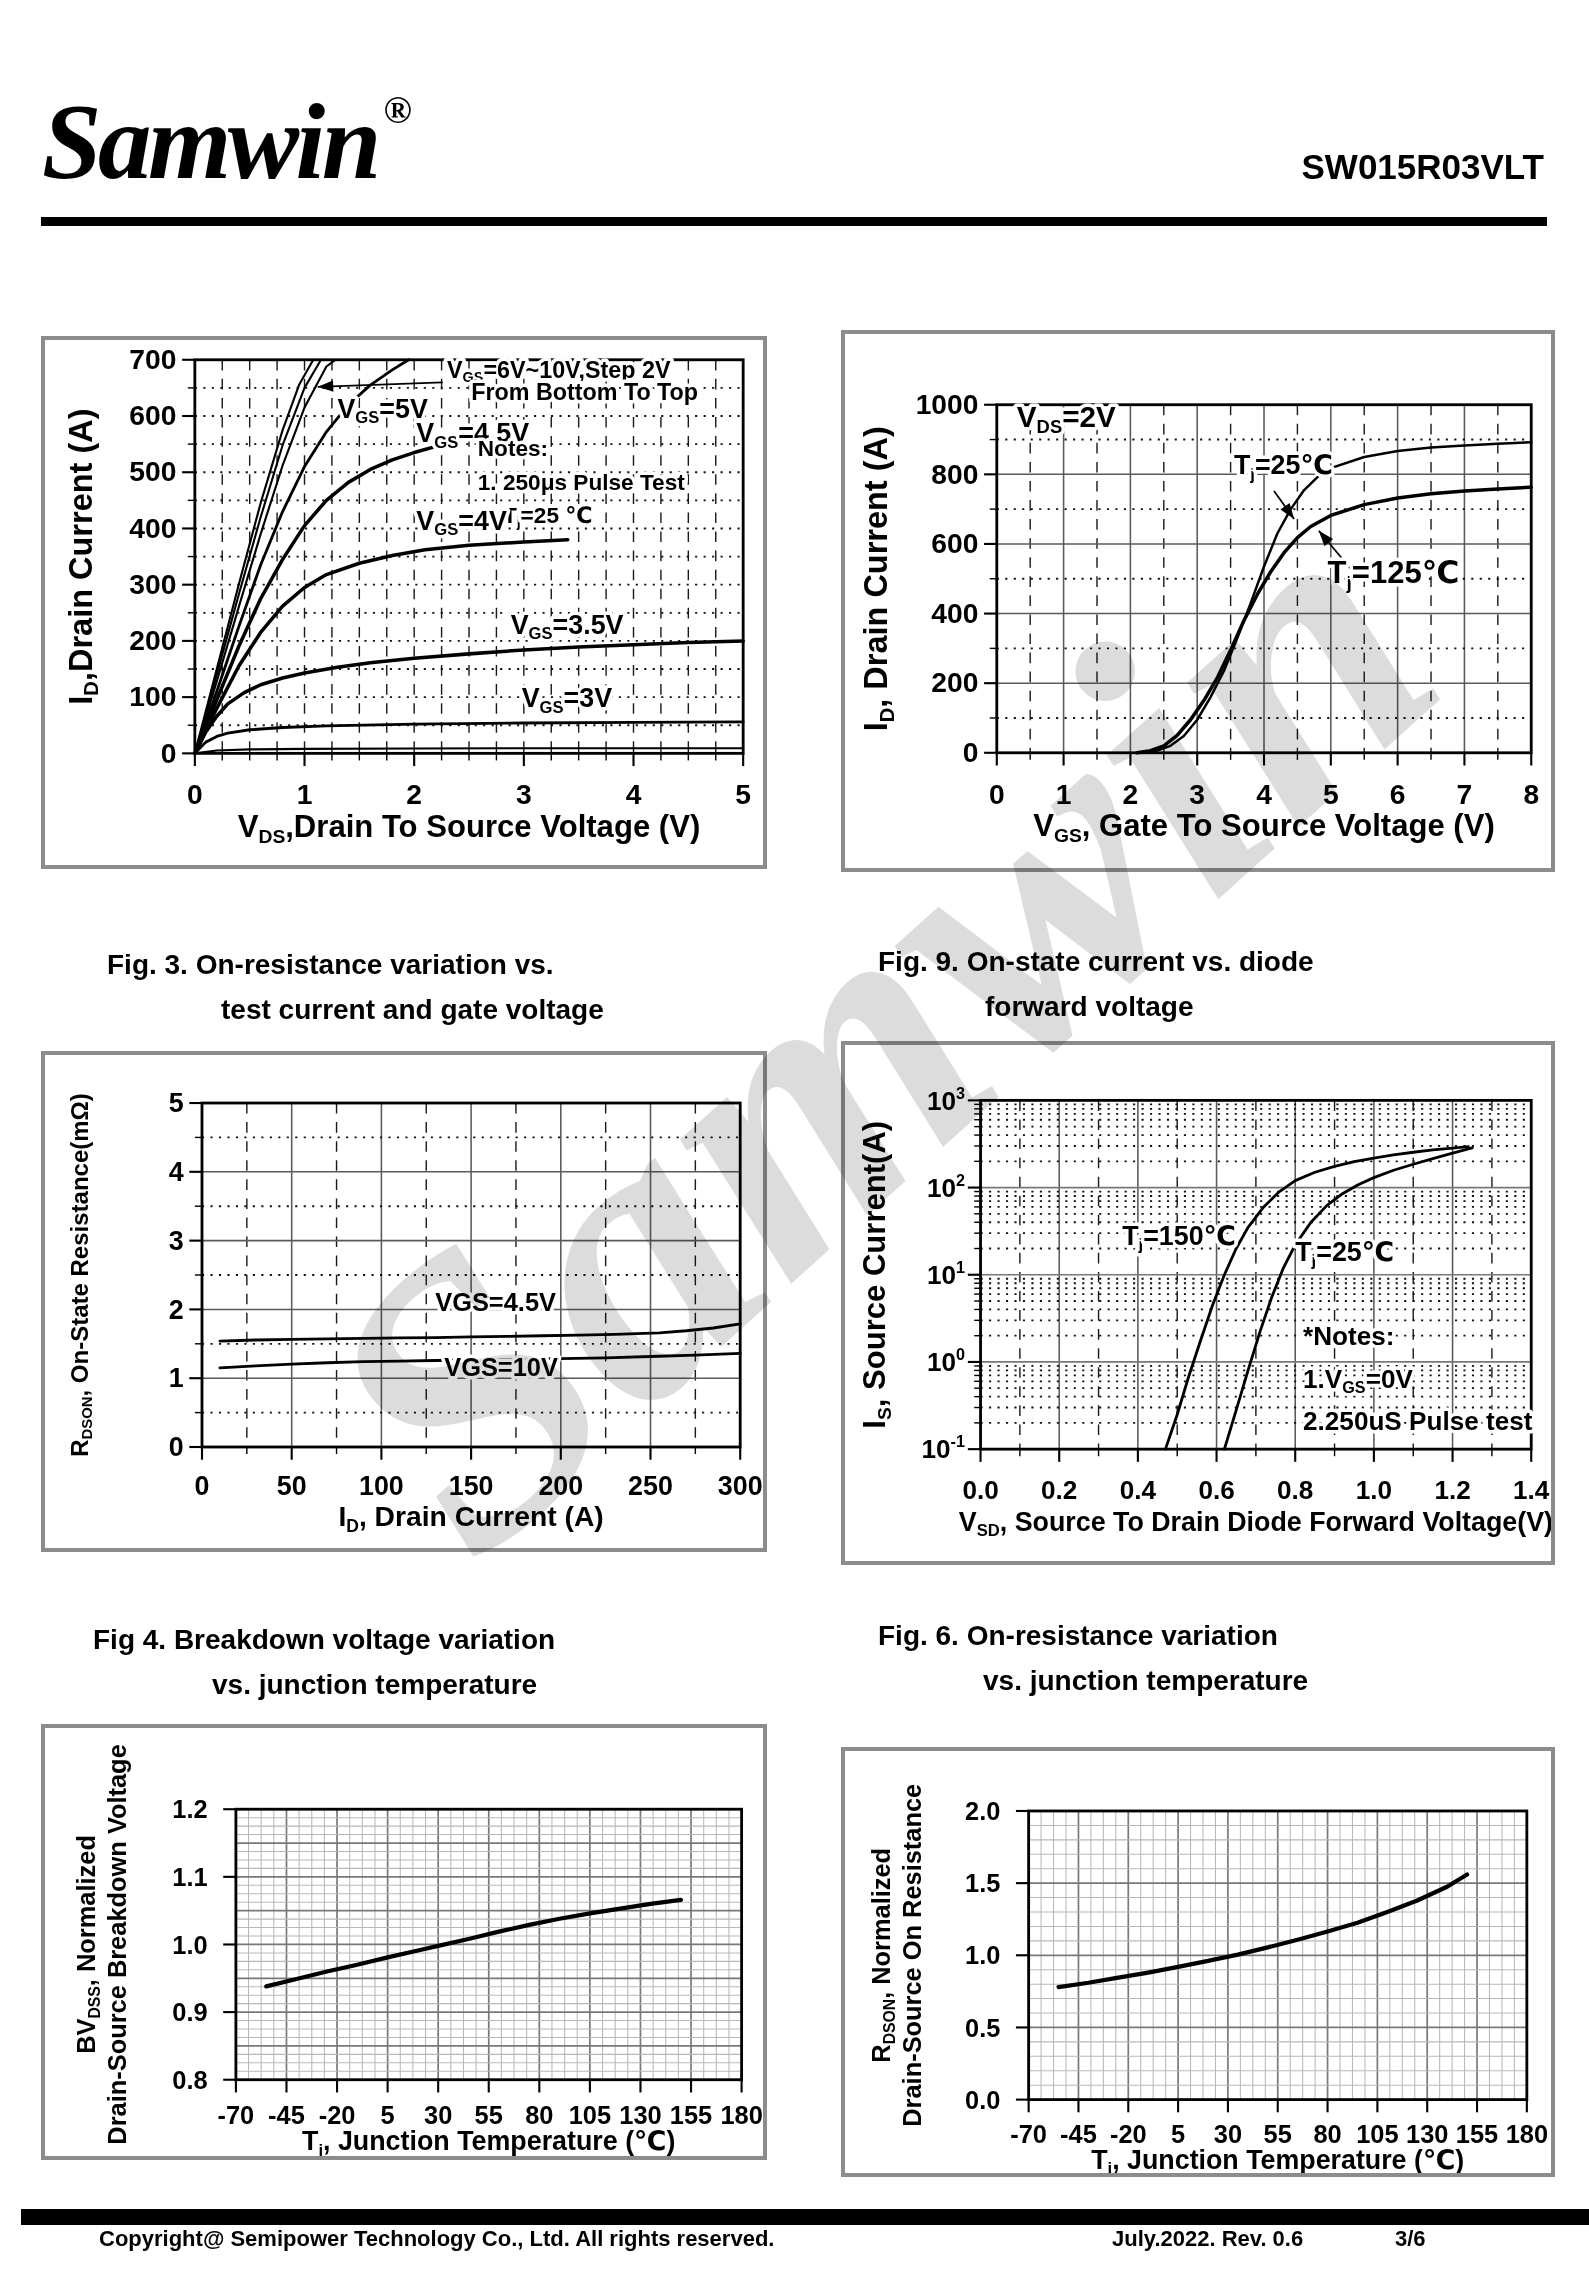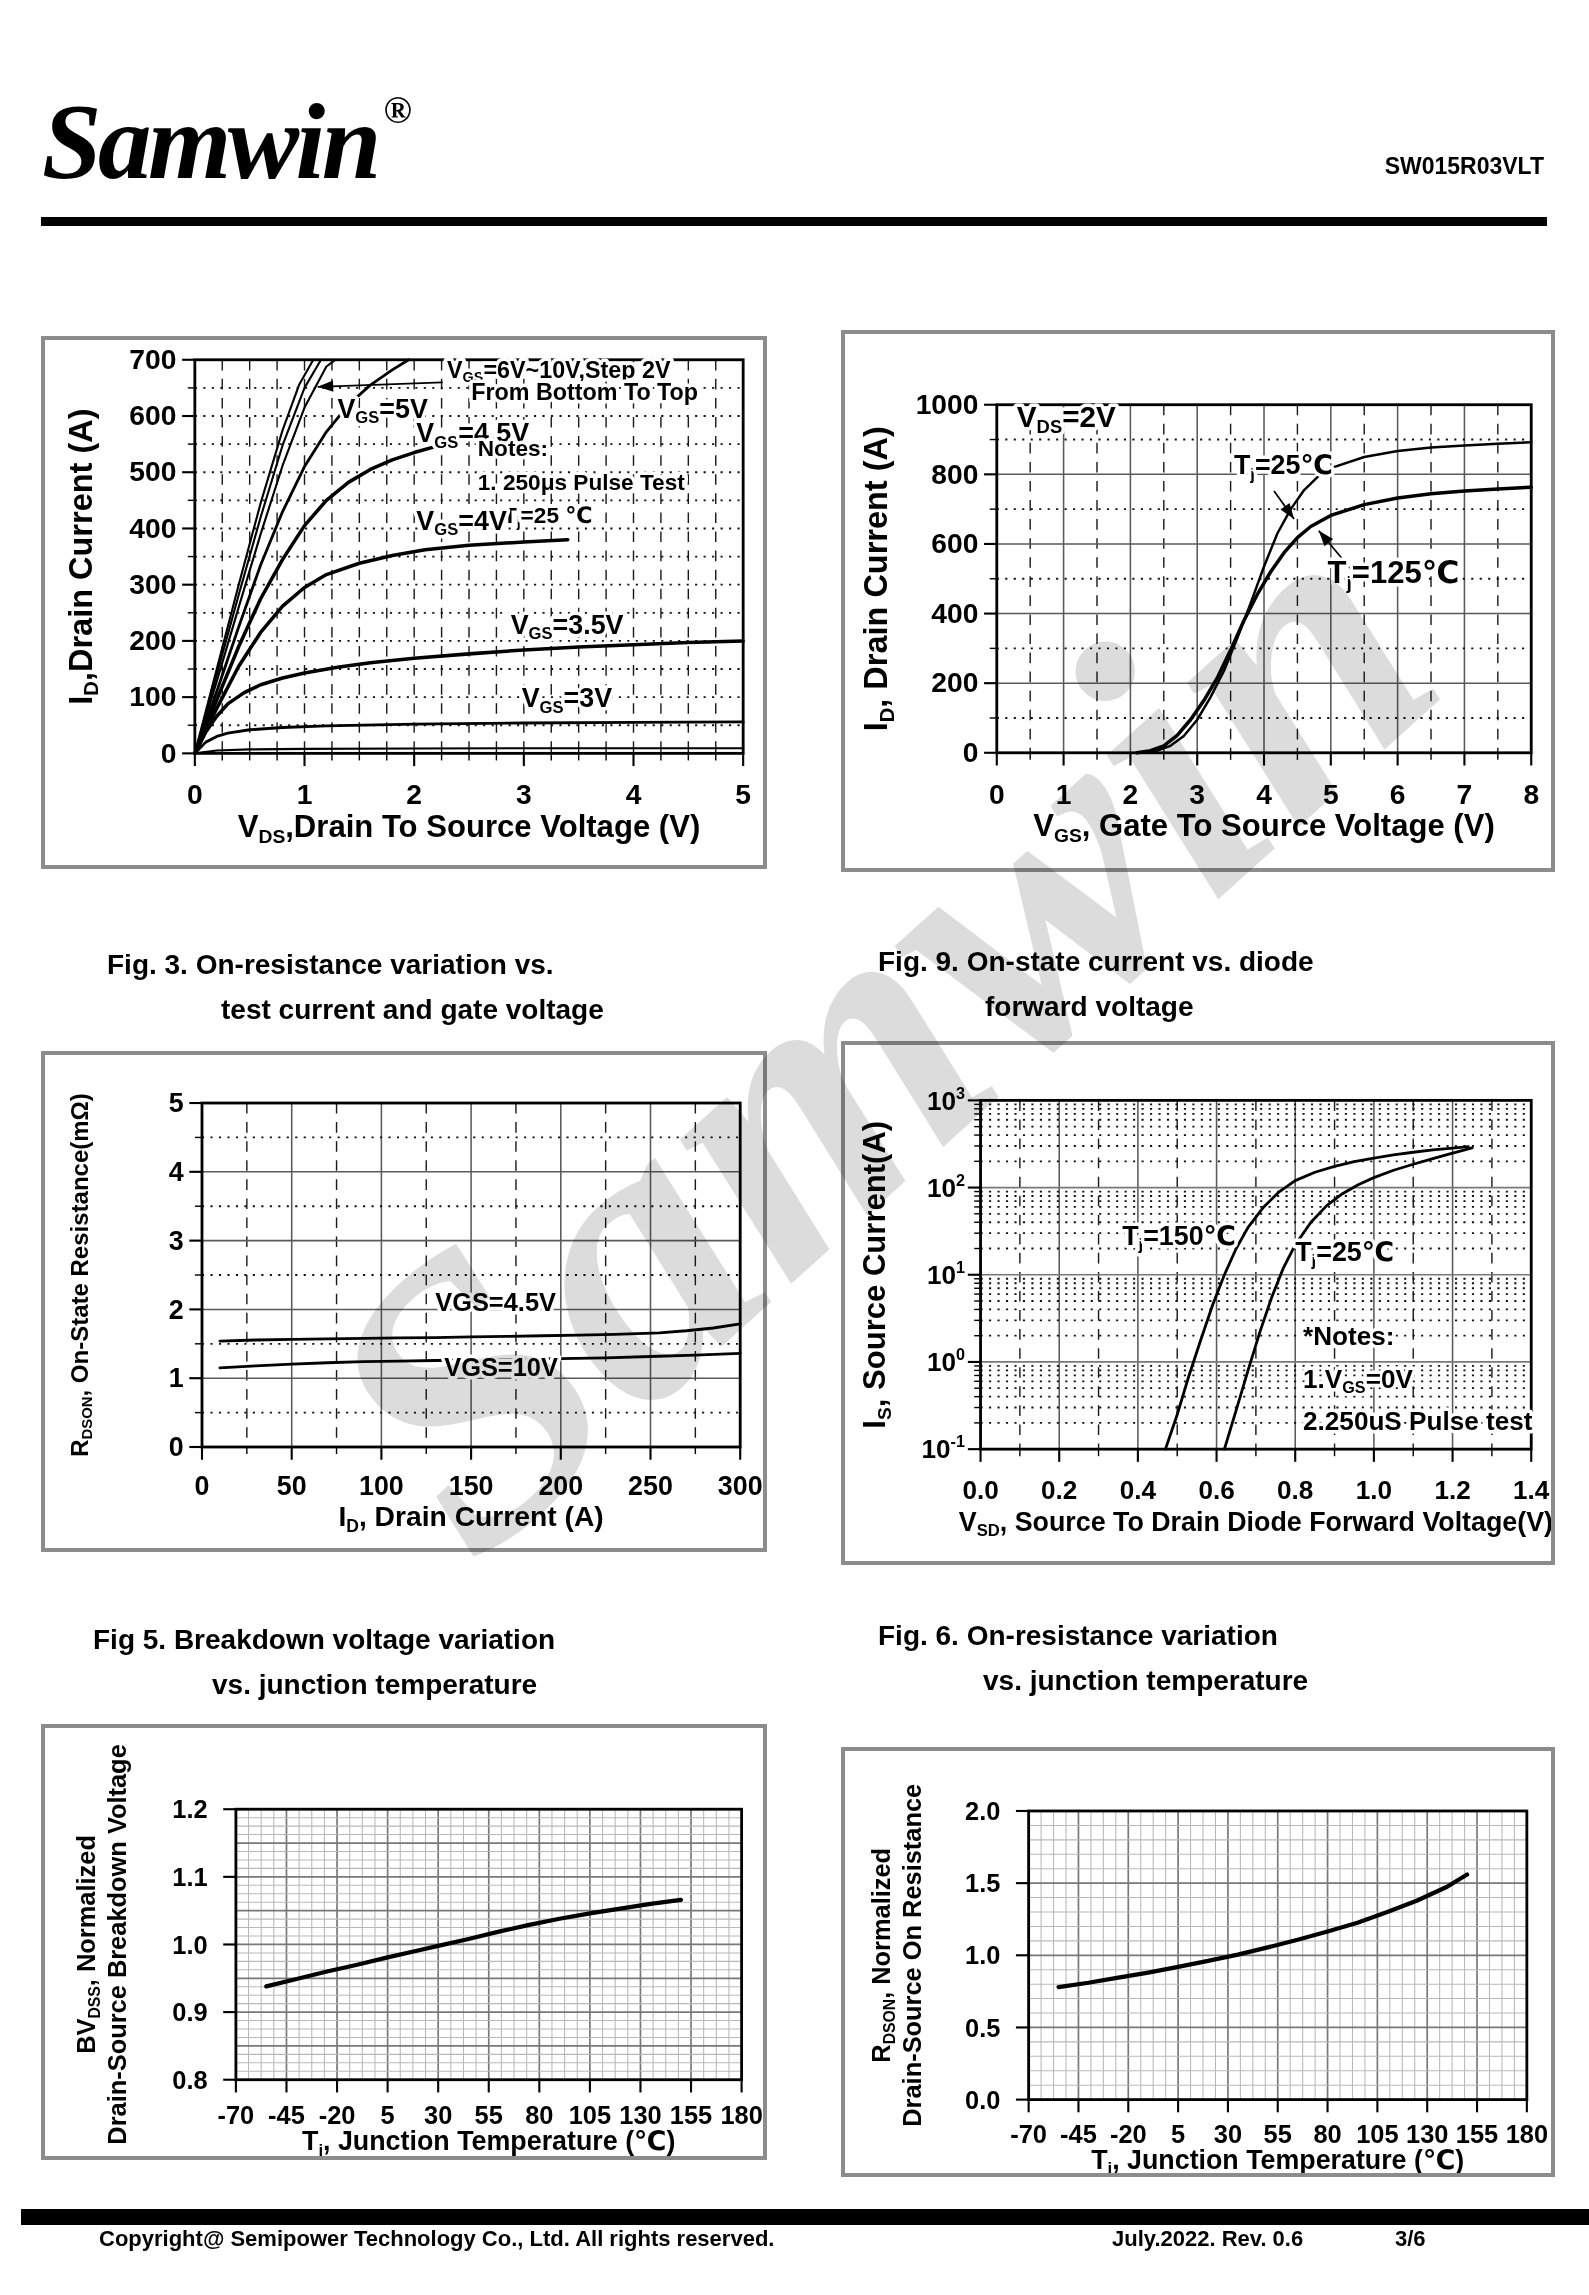--- a/index.html
+++ b/index.html
@@ -2,21 +2,21 @@
 <html style="font-size:11.3px"><head>
 <meta charset="utf-8">
 <style>
   html,body{margin:0;padding:0;background:#fff;}
   body{width:1589px;height:2295px;font-family:"Liberation Sans","DejaVu Sans",sans-serif;color:#000;}
   .page{position:relative;width:1589px;height:2295px;background:#fff;overflow:hidden;margin-top:32px;}
 
   .logo{position:absolute;left:42px;top:57px;font-family:"Liberation Serif","DejaVu Serif",serif;
         font-weight:bold;font-style:italic;font-size:107px;line-height:1;letter-spacing:-3.5px;z-index:2;}
   .logo .reg{font-size:38px;font-style:normal;vertical-align:55px;margin-left:5.7px;letter-spacing:0;}
-  .part{position:absolute;right:45px;top:121px;font-size:23px;font-weight:bold;z-index:2;}
+  .part{position:absolute;right:45px;top:115px;font-size:35px;font-weight:bold;z-index:2;}
   .hrule{position:absolute;left:41px;top:185px;width:1506px;height:9.2px;background:#000;z-index:2;}
 
   .fig-title{position:absolute;font-size:28px;font-weight:bold;line-height:45px;z-index:3;white-space:nowrap;}
   .fig-title .l2{display:block;}
   #t1{left:99px;top:230px;}
   #t2{left:885px;top:226px;}
   #t3{left:107px;top:910px;}  #t3 .l2{margin-left:114px;}
   #t4{left:878px;top:907px;} #t4 .l2{margin-left:107px;}
   #t5{left:93px;top:1585px;}  #t5 .l2{margin-left:119px;}
   #t6{left:878px;top:1581px;} #t6 .l2{margin-left:105px;}
@@ -47,21 +47,21 @@
 <div class="page">
 
   <div class="logo"><span>Samwin</span><span class="reg">®</span></div>
   <div class="part">SW015R03VLT</div>
   <div class="hrule"></div>
 
   <div class="watermark">Samwin</div>
 
   <div class="fig-title" id="t3"><span>Fig. 3. On-resistance variation vs.</span><span class="l2">test current and gate voltage</span></div>
   <div class="fig-title" id="t4"><span>Fig. 9. On-state current vs. diode</span><span class="l2">forward voltage</span></div>
-  <div class="fig-title" id="t5"><span>Fig 5. Breakdown voltage variation</span><span class="l2">vs. junction temperature</span></div>
+  <div class="fig-title" id="t5"><span>Fig 4. Breakdown voltage variation</span><span class="l2">vs. junction temperature</span></div>
   <div class="fig-title" id="t6"><span>Fig. 6. On-resistance variation</span><span class="l2">vs. junction temperature</span></div>
 
   <div class="chart-box" id="b1">
       <svg id="svg-fig1" viewBox="0 0 1016 743" width="718" height="525">
         <line x1="250.8" y1="28" x2="250.8" y2="585" stroke="#1a1a1a" stroke-width="2" stroke-dasharray="15 12"></line>
         <line x1="289.6" y1="28" x2="289.6" y2="585" stroke="#1a1a1a" stroke-width="2" stroke-dasharray="15 12"></line>
         <line x1="328.4" y1="28" x2="328.4" y2="585" stroke="#1a1a1a" stroke-width="2" stroke-dasharray="15 12"></line>
         <line x1="367.20000000000005" y1="28" x2="367.20000000000005" y2="585" stroke="#1a1a1a" stroke-width="2" stroke-dasharray="15 12"></line>
         <line x1="406" y1="28" x2="406" y2="585" stroke="#1a1a1a" stroke-width="2" stroke-dasharray="15 12"></line>
         <line x1="444.79999999999995" y1="28" x2="444.79999999999995" y2="585" stroke="#1a1a1a" stroke-width="2" stroke-dasharray="15 12"></line>

